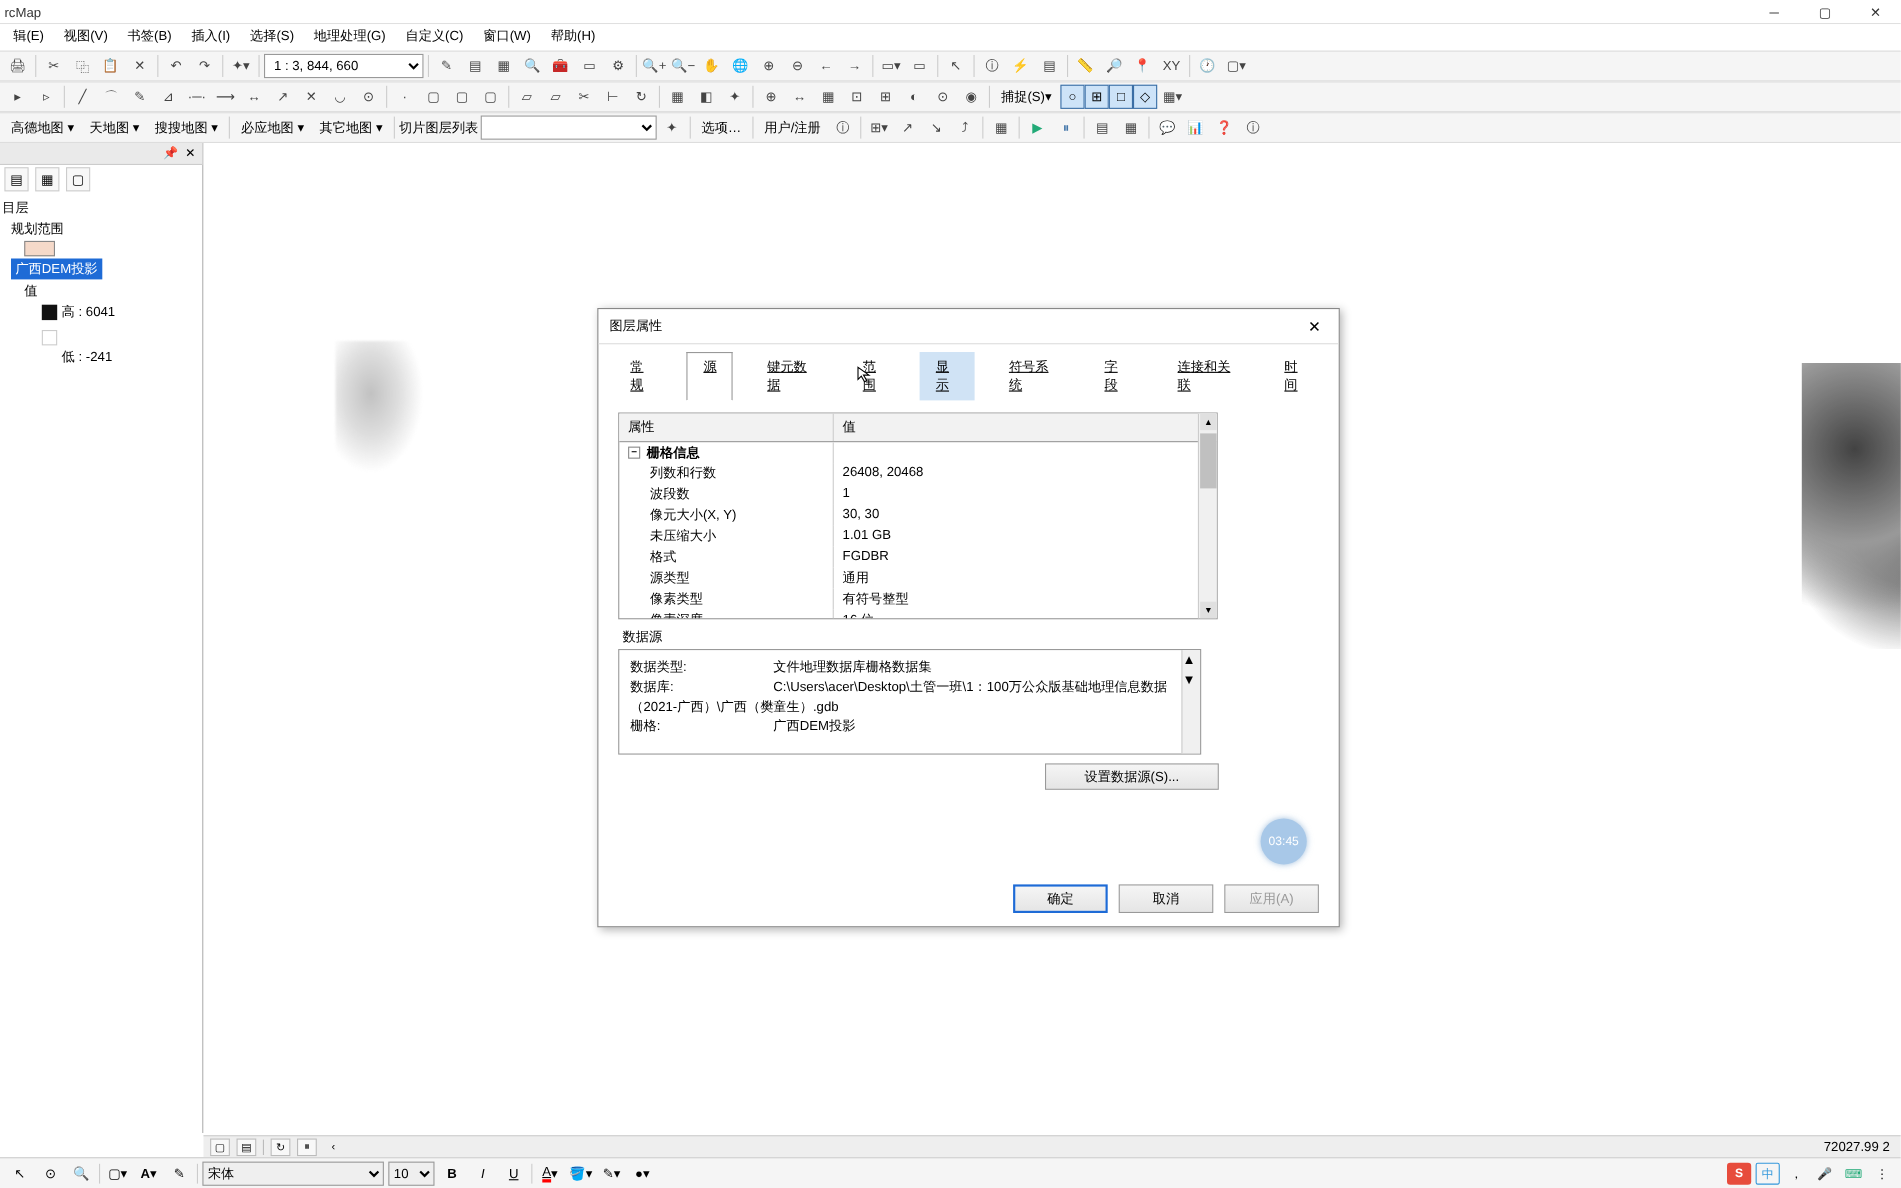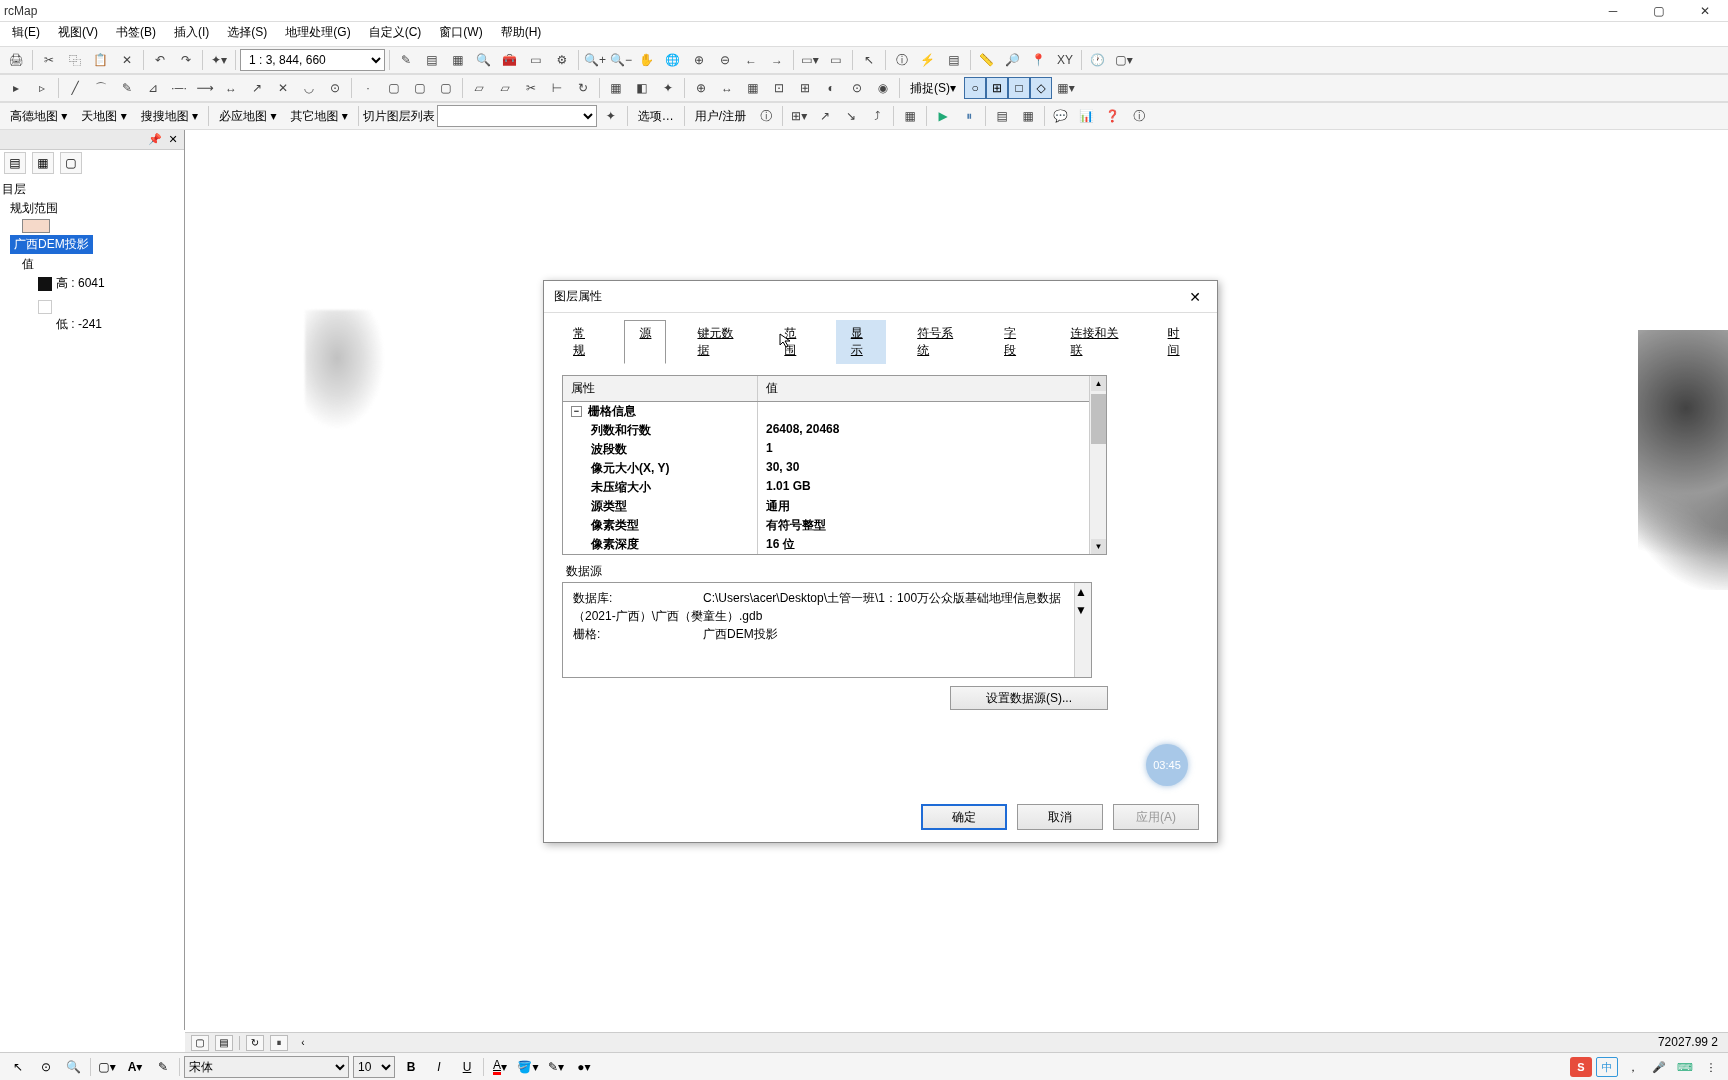--- a/index.html
+++ b/index.html
@@ -52,21 +52,21 @@
 .dialog-tabs .tab.hover { background: #d0e3f5; }
 .dialog-body { padding: 12px 18px; }
 
 .prop-table { width: 545px; border: 1px solid #999; position: relative; }
 .prop-table .hdr { display: flex; background: #f2f2f2; border-bottom: 1px solid #999; }
 .prop-table .hdr div { padding: 4px 8px; }
 .prop-table .col1 { width: 195px; border-right: 1px solid #ccc; }
 .prop-table .col2 { flex: 1; }
 .prop-table .rows { max-height: 160px; overflow: hidden; }
 .prop-table .row { display: flex; }
-.prop-table .row div { padding: 1px 8px; font-weight: bold; }
+.prop-table .row div { padding: 1px 8px; }
 .prop-table .group-row .col1 { display: flex; align-items: center; gap: 6px; font-weight: bold; }
 .prop-table .expand { width: 11px; height: 11px; border: 1px solid #888; display: inline-flex; align-items: center; justify-content: center; font-size: 9px; line-height: 1; }
 .prop-table .scroll { position: absolute; right: 0; top: 0; bottom: 0; width: 17px; background: #f0f0f0; border-left: 1px solid #ccc; }
 .prop-table .scroll .thumb { position: absolute; top: 18px; width: 15px; left: 1px; height: 50px; background: #c0c0c0; }
 .prop-table .scroll .arrow { position: absolute; width: 15px; height: 15px; left: 1px; background: #e0e0e0; display: flex; align-items: center; justify-content: center; font-size: 8px; }
 
 .datasource-group { margin-top: 8px; }
 .datasource-group .legend { font-size: 12px; padding: 0 4px; }
 .datasource-box { width: 530px; height: 96px; border: 1px solid #999; padding: 6px 10px; margin-top: 2px; position: relative; background: #fff; overflow: hidden; line-height: 1.5; }
 .datasource-box .scroll { position: absolute; right: 0; top: 0; bottom: 0; width: 17px; background: #f0f0f0; border-left: 1px solid #ccc; }
@@ -348,20 +348,24 @@
               </div>
             <div class="row">
                 <div class="col1" style="padding-left:28px">像元大小(X, Y)</div>
                 <div class="col2">30, 30</div>
               </div>
             <div class="row">
                 <div class="col1" style="padding-left:28px">未压缩大小</div>
                 <div class="col2">1.01 GB</div>
               </div>
             <div class="row">
+                <div class="col1" style="padding-left:28px">格式</div>
+                <div class="col2">FGDBR</div>
+              </div>
+            <div class="row">
                 <div class="col1" style="padding-left:28px">源类型</div>
                 <div class="col2">通用</div>
               </div>
             <div class="row">
                 <div class="col1" style="padding-left:28px">像素类型</div>
                 <div class="col2">有符号整型</div>
               </div>
             <div class="row">
                 <div class="col1" style="padding-left:28px">像素深度</div>
                 <div class="col2">16 位</div>
@@ -370,20 +374,24 @@
           <div class="scroll">
             <div class="arrow" style="top:0">▲</div>
             <div class="thumb"></div>
             <div class="arrow" style="bottom:0">▼</div>
           </div>
         </div>
 
         <div class="datasource-group">
           <div class="legend">数据源</div>
           <div class="datasource-box">
+            <div class="ds-row">
+                <span class="ds-label">数据类型:</span>
+                <span>文件地理数据库栅格数据集</span>
+              </div>
             <div class="ds-row">
                 <span class="ds-label">数据库:</span>
                 <span>C:\Users\acer\Desktop\土管一班\1：100万公众版基础地理信息数据</span>
               </div>
             <div class="ds-row">
                 <span>（2021-广西）\广西（樊童生）.gdb</span>
               </div>
             <div class="ds-row">
                 <span class="ds-label">栅格:</span>
                 <span>广西DEM投影</span>

